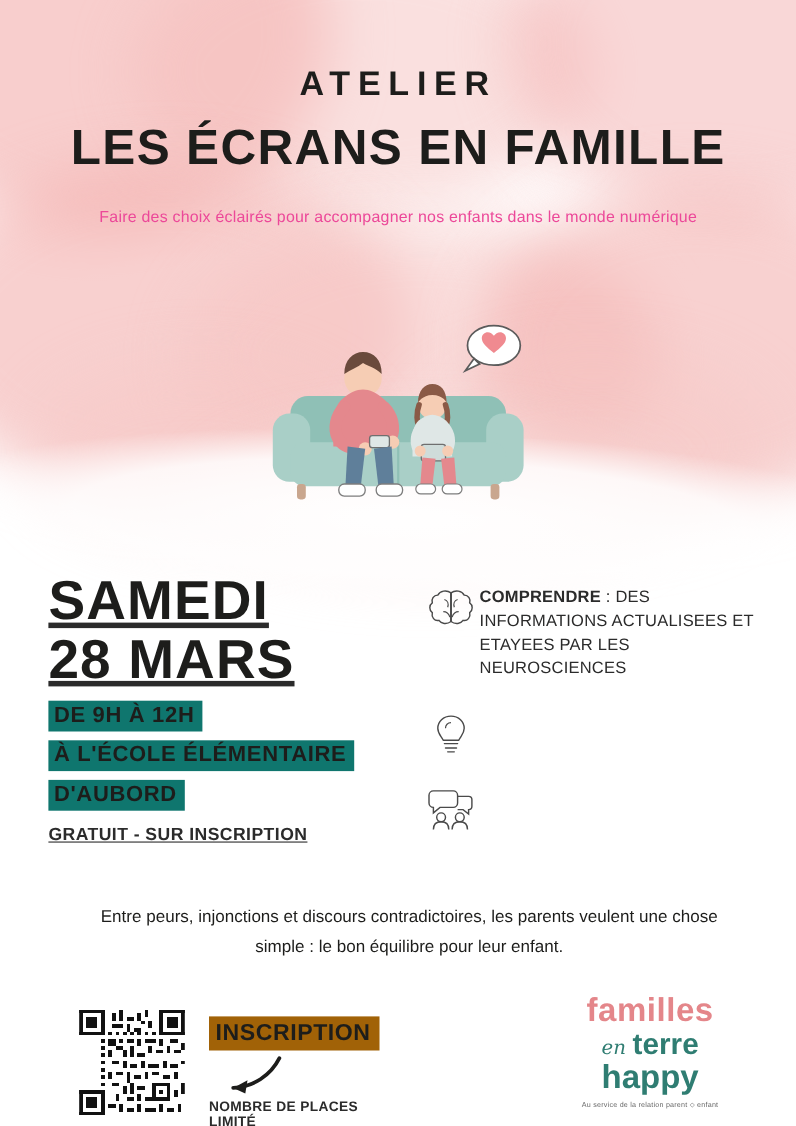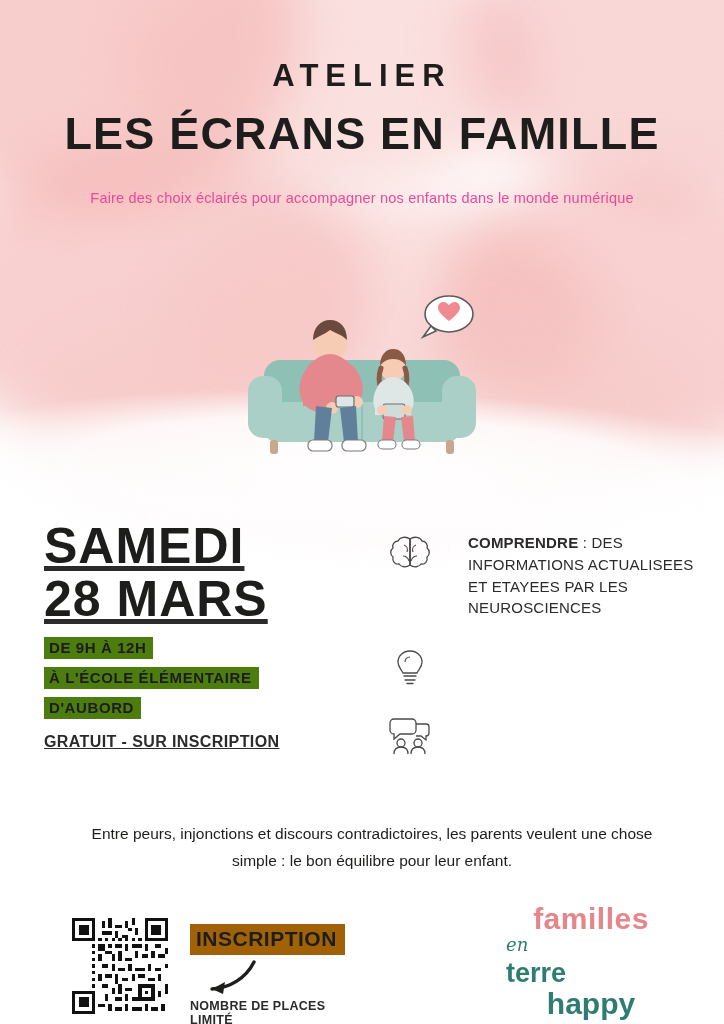--- a/index.html
+++ b/index.html
@@ -142,24 +142,24 @@
   }
   .date-line {
     font-weight: bold;
     font-size: 50px;
     line-height: 1.05;
     letter-spacing: 1px;
     color: #1d1d1b;
   }
   .hl {
     display: inline-block;
-    background: #4d7c0f;
+    background: #0f766e;
     color: #1d1d1b;
     font-weight: bold;
-    font-size: 15px;
+    font-size: 20px;
     letter-spacing: 0.6px;
     padding: 2px 7px 3px 5px;
     margin-top: 12px;
   }
   .hl.small-gap { margin-top: 8px; }
   .free-note {
     font-size: 16px;
     font-weight: bold;
     letter-spacing: 0.4px;
     margin-top: 14px;
@@ -170,21 +170,20 @@
   .bullets {
     position: absolute;
     right: 20px;
     top: 474px;
     width: 320px;
   }
   .bullet {
     display: flex;
     align-items: flex-start;
     margin-bottom: 26px;
-    gap: 32px;
   }
   .bullet-icon {
     width: 52px;
     min-width: 52px;
     display: flex;
     justify-content: center;
     padding-top: 2px;
   }
   .bullet-text {
     font-size: 15px;
@@ -256,21 +255,20 @@
     font-weight: bold;
     color: #e4868a;
     letter-spacing: 0.5px;
   }
   .logo-row {
     display: flex;
     align-items: baseline;
     justify-content: center;
     gap: 6px;
     margin-top: 2px;
-    flex-direction: column;
   }
   .logo-en {
     font-family: "DejaVu Serif", serif;
     font-style: italic;
     font-size: 18px;
     color: #2f7d72;
   }
   .logo-terre {
     font-size: 27px;
     font-weight: bold;

